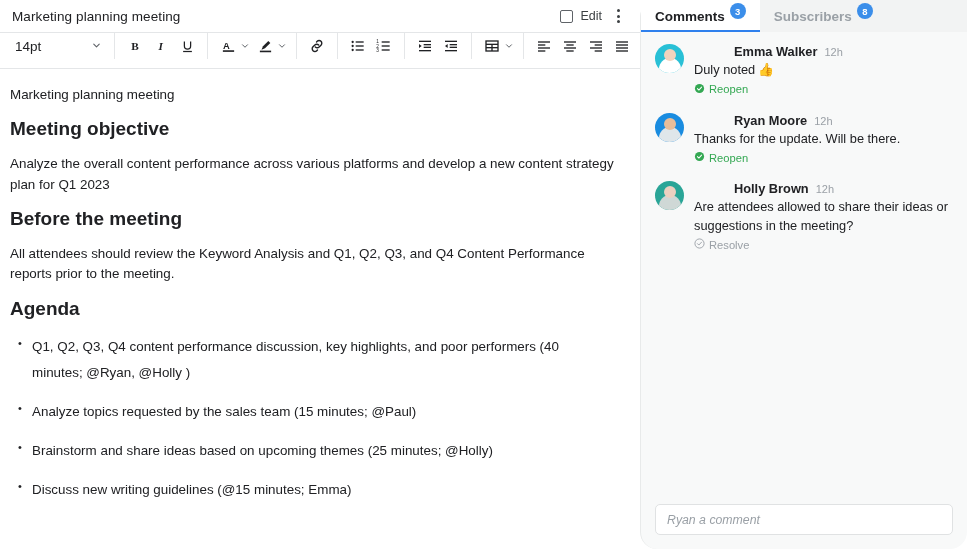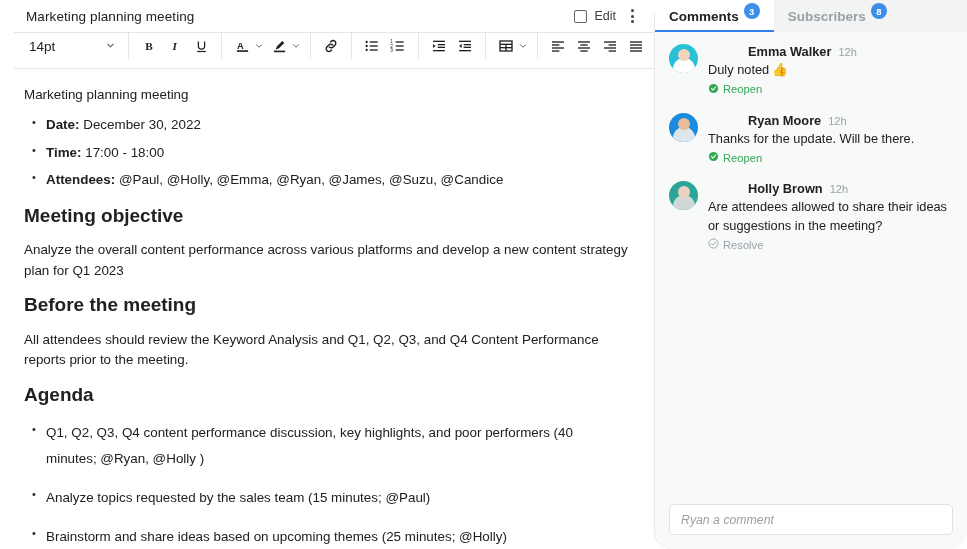--- a/index.html
+++ b/index.html
@@ -2,21 +2,21 @@
 <html><head>
 <meta charset="utf-8">
 <style>
   * { box-sizing: border-box; margin: 0; padding: 0; }
   html, body {
     width: 967px; height: 549px;
     font-family: "Liberation Sans", sans-serif;
     background: #ffffff;
     overflow: hidden;
   }
-  .app { display: flex; width: 967px; height: 549px; padding-left: 14px; }
+  .app { display: flex; width: 967px; height: 549px; }
 
   
   .editor-pane {
     width: 640px; height: 549px;
     background: #ffffff;
     display: flex; flex-direction: column;
     position: relative;
   }
   .doc-header {
     height: 32px; flex: 0 0 32px;
@@ -361,34 +361,20 @@
               <rect x="7.5" y="15.5" width="9" height="5.5"></rect>
             </svg>
         </div>
       </div>
 
     </div>
 
     <div class="doc-body">
       <p class="doc-para">Marketing planning meeting</p>
 
-      <ul class="doc-list">
-        <li>
-          <span class="b">Date:</span>
-          <span>December 30, 2022</span>
-        </li>
-        <li>
-          <span class="b">Time:</span>
-          <span>17:00 - 18:00</span>
-        </li>
-        <li>
-          <span class="b">Attendees:</span>
-          <span>@Paul, @Holly, @Emma, @Ryan, @James, @Suzu, @Candice</span>
-        </li>
-      </ul>
 
       <p class="doc-h">Meeting objective</p>
       <p class="doc-para">Analyze the overall content performance across various platforms and develop a new content strategy plan for Q1 2023</p>
 
       <p class="doc-h">Before the meeting</p>
       <p class="doc-para">All attendees should review the Keyword Analysis and Q1, Q2, Q3, and Q4 Content Performance reports prior to the meeting.</p>
 
       <p class="doc-h">Agenda</p>
       <ul class="doc-list agenda">
         <li>Q1, Q2, Q3, Q4 content performance discussion, key highlights, and poor performers (40 minutes; @Ryan, @Holly )</li>

